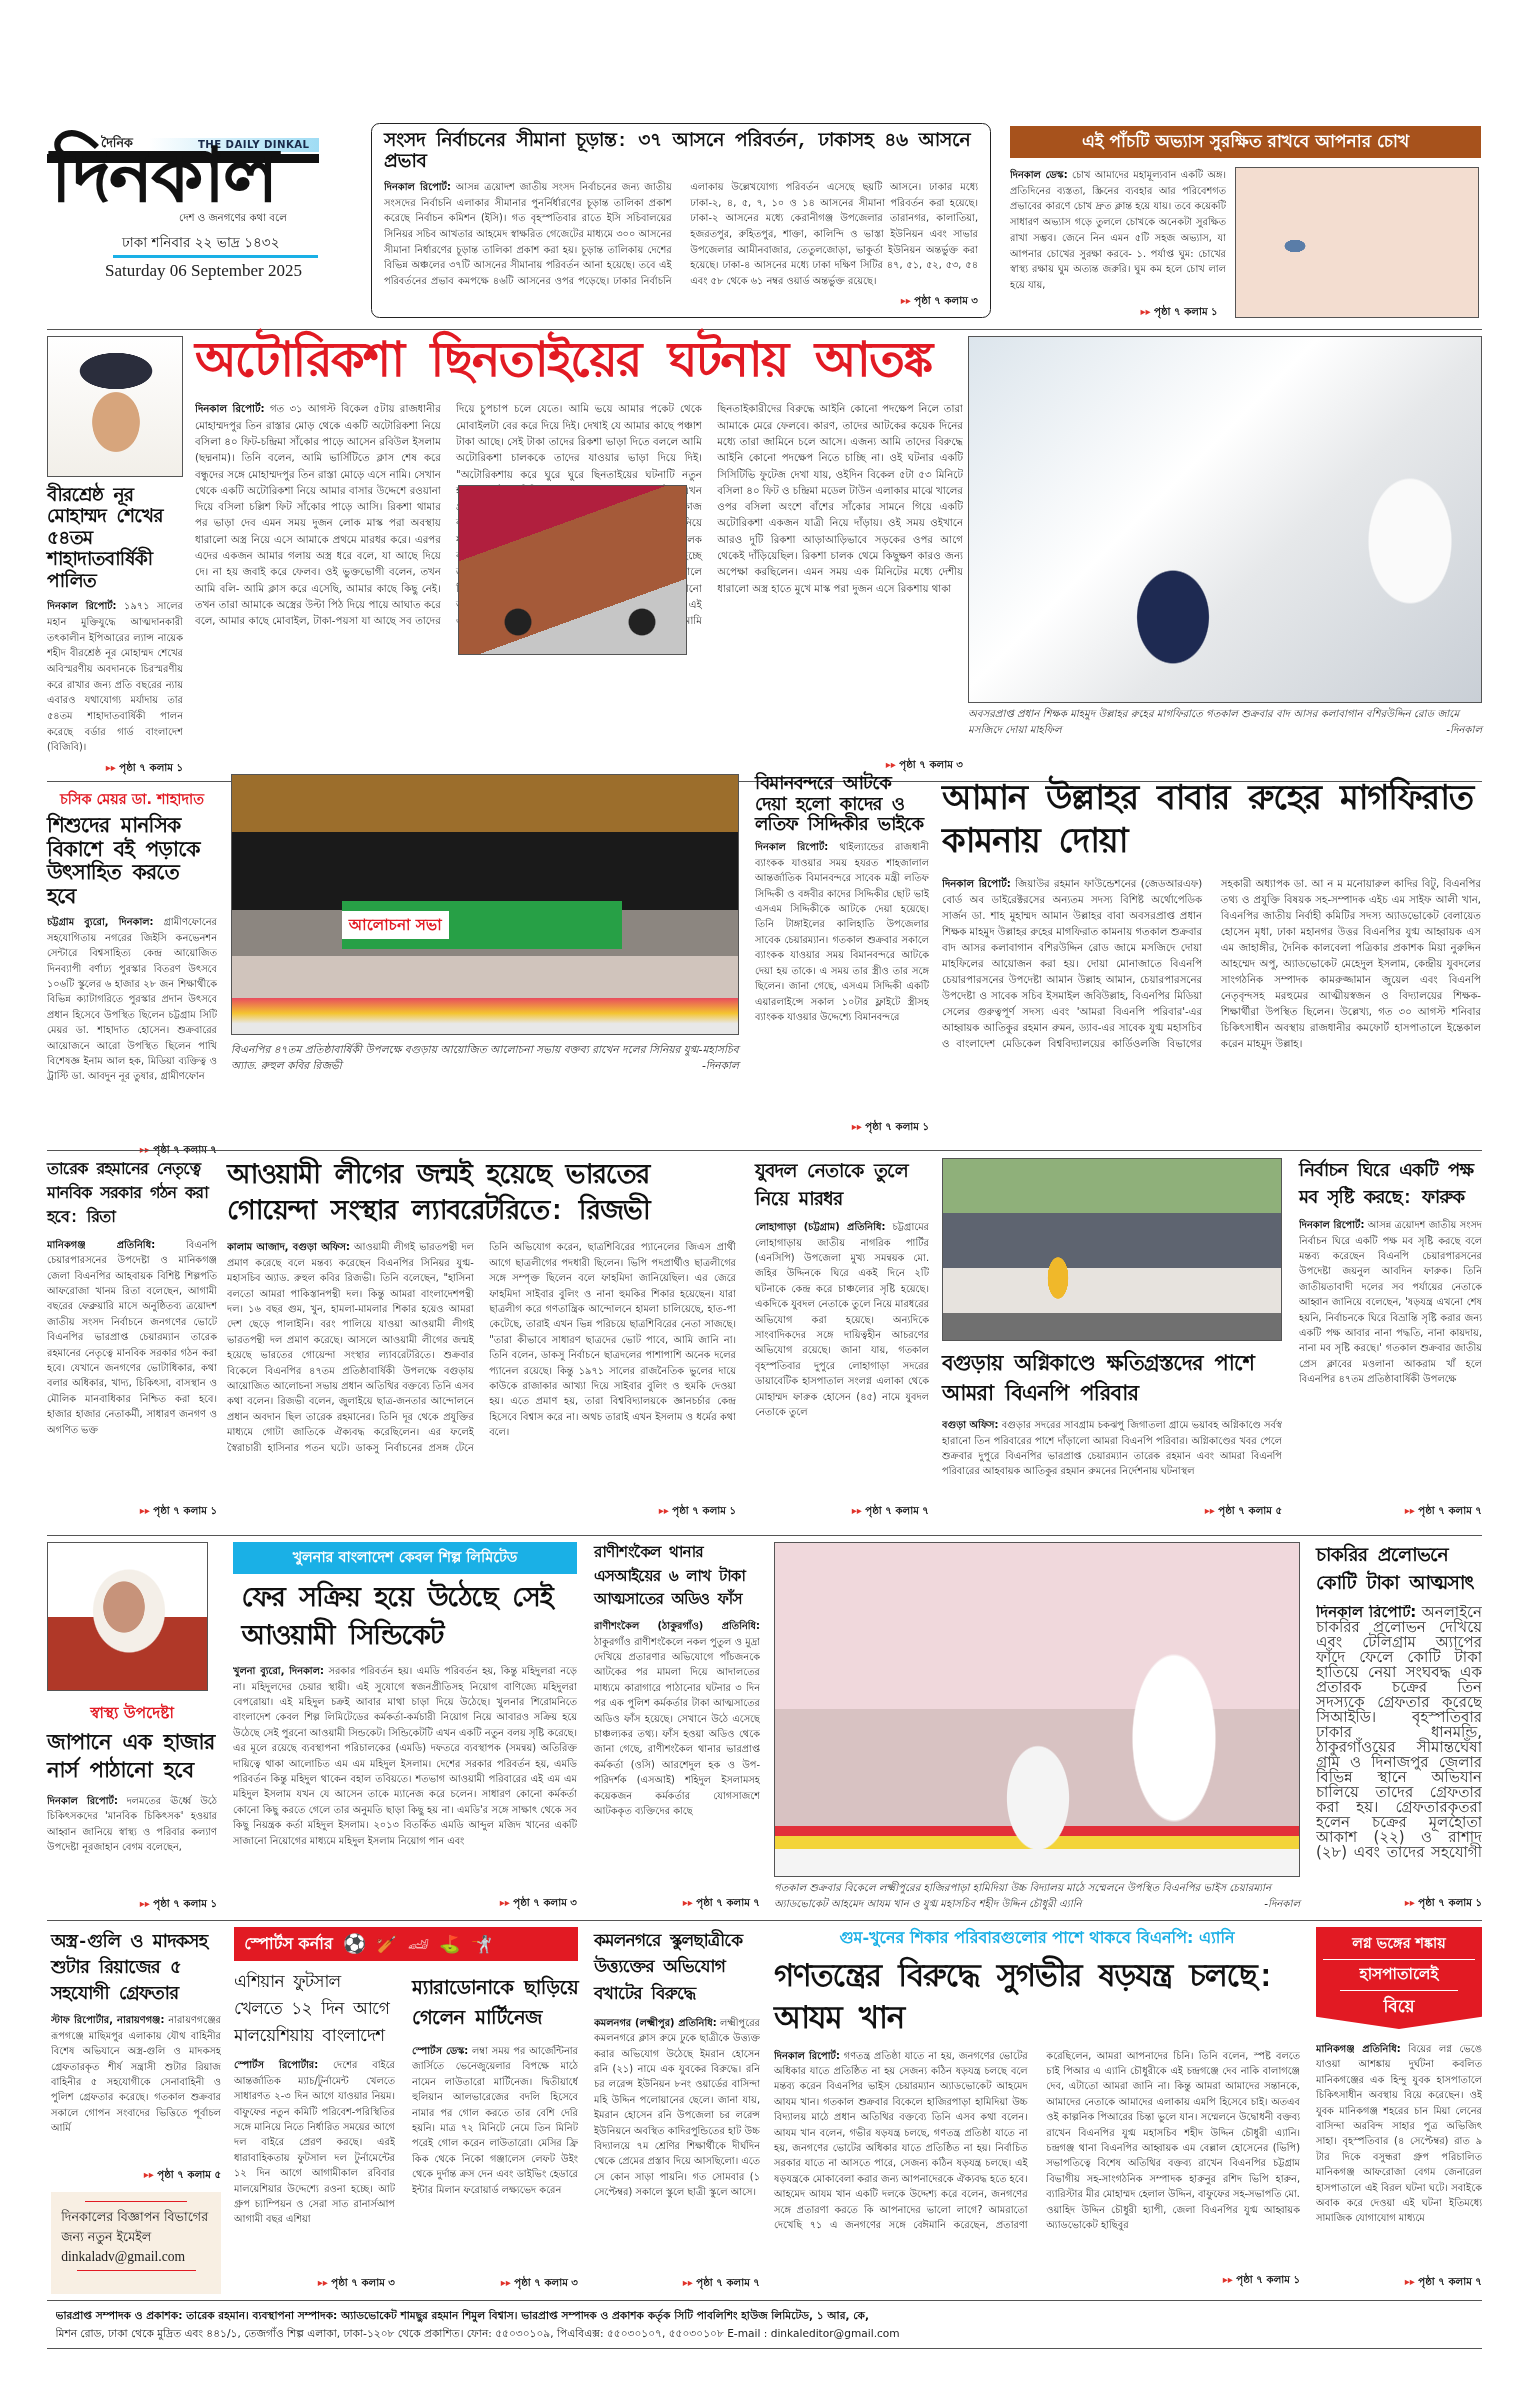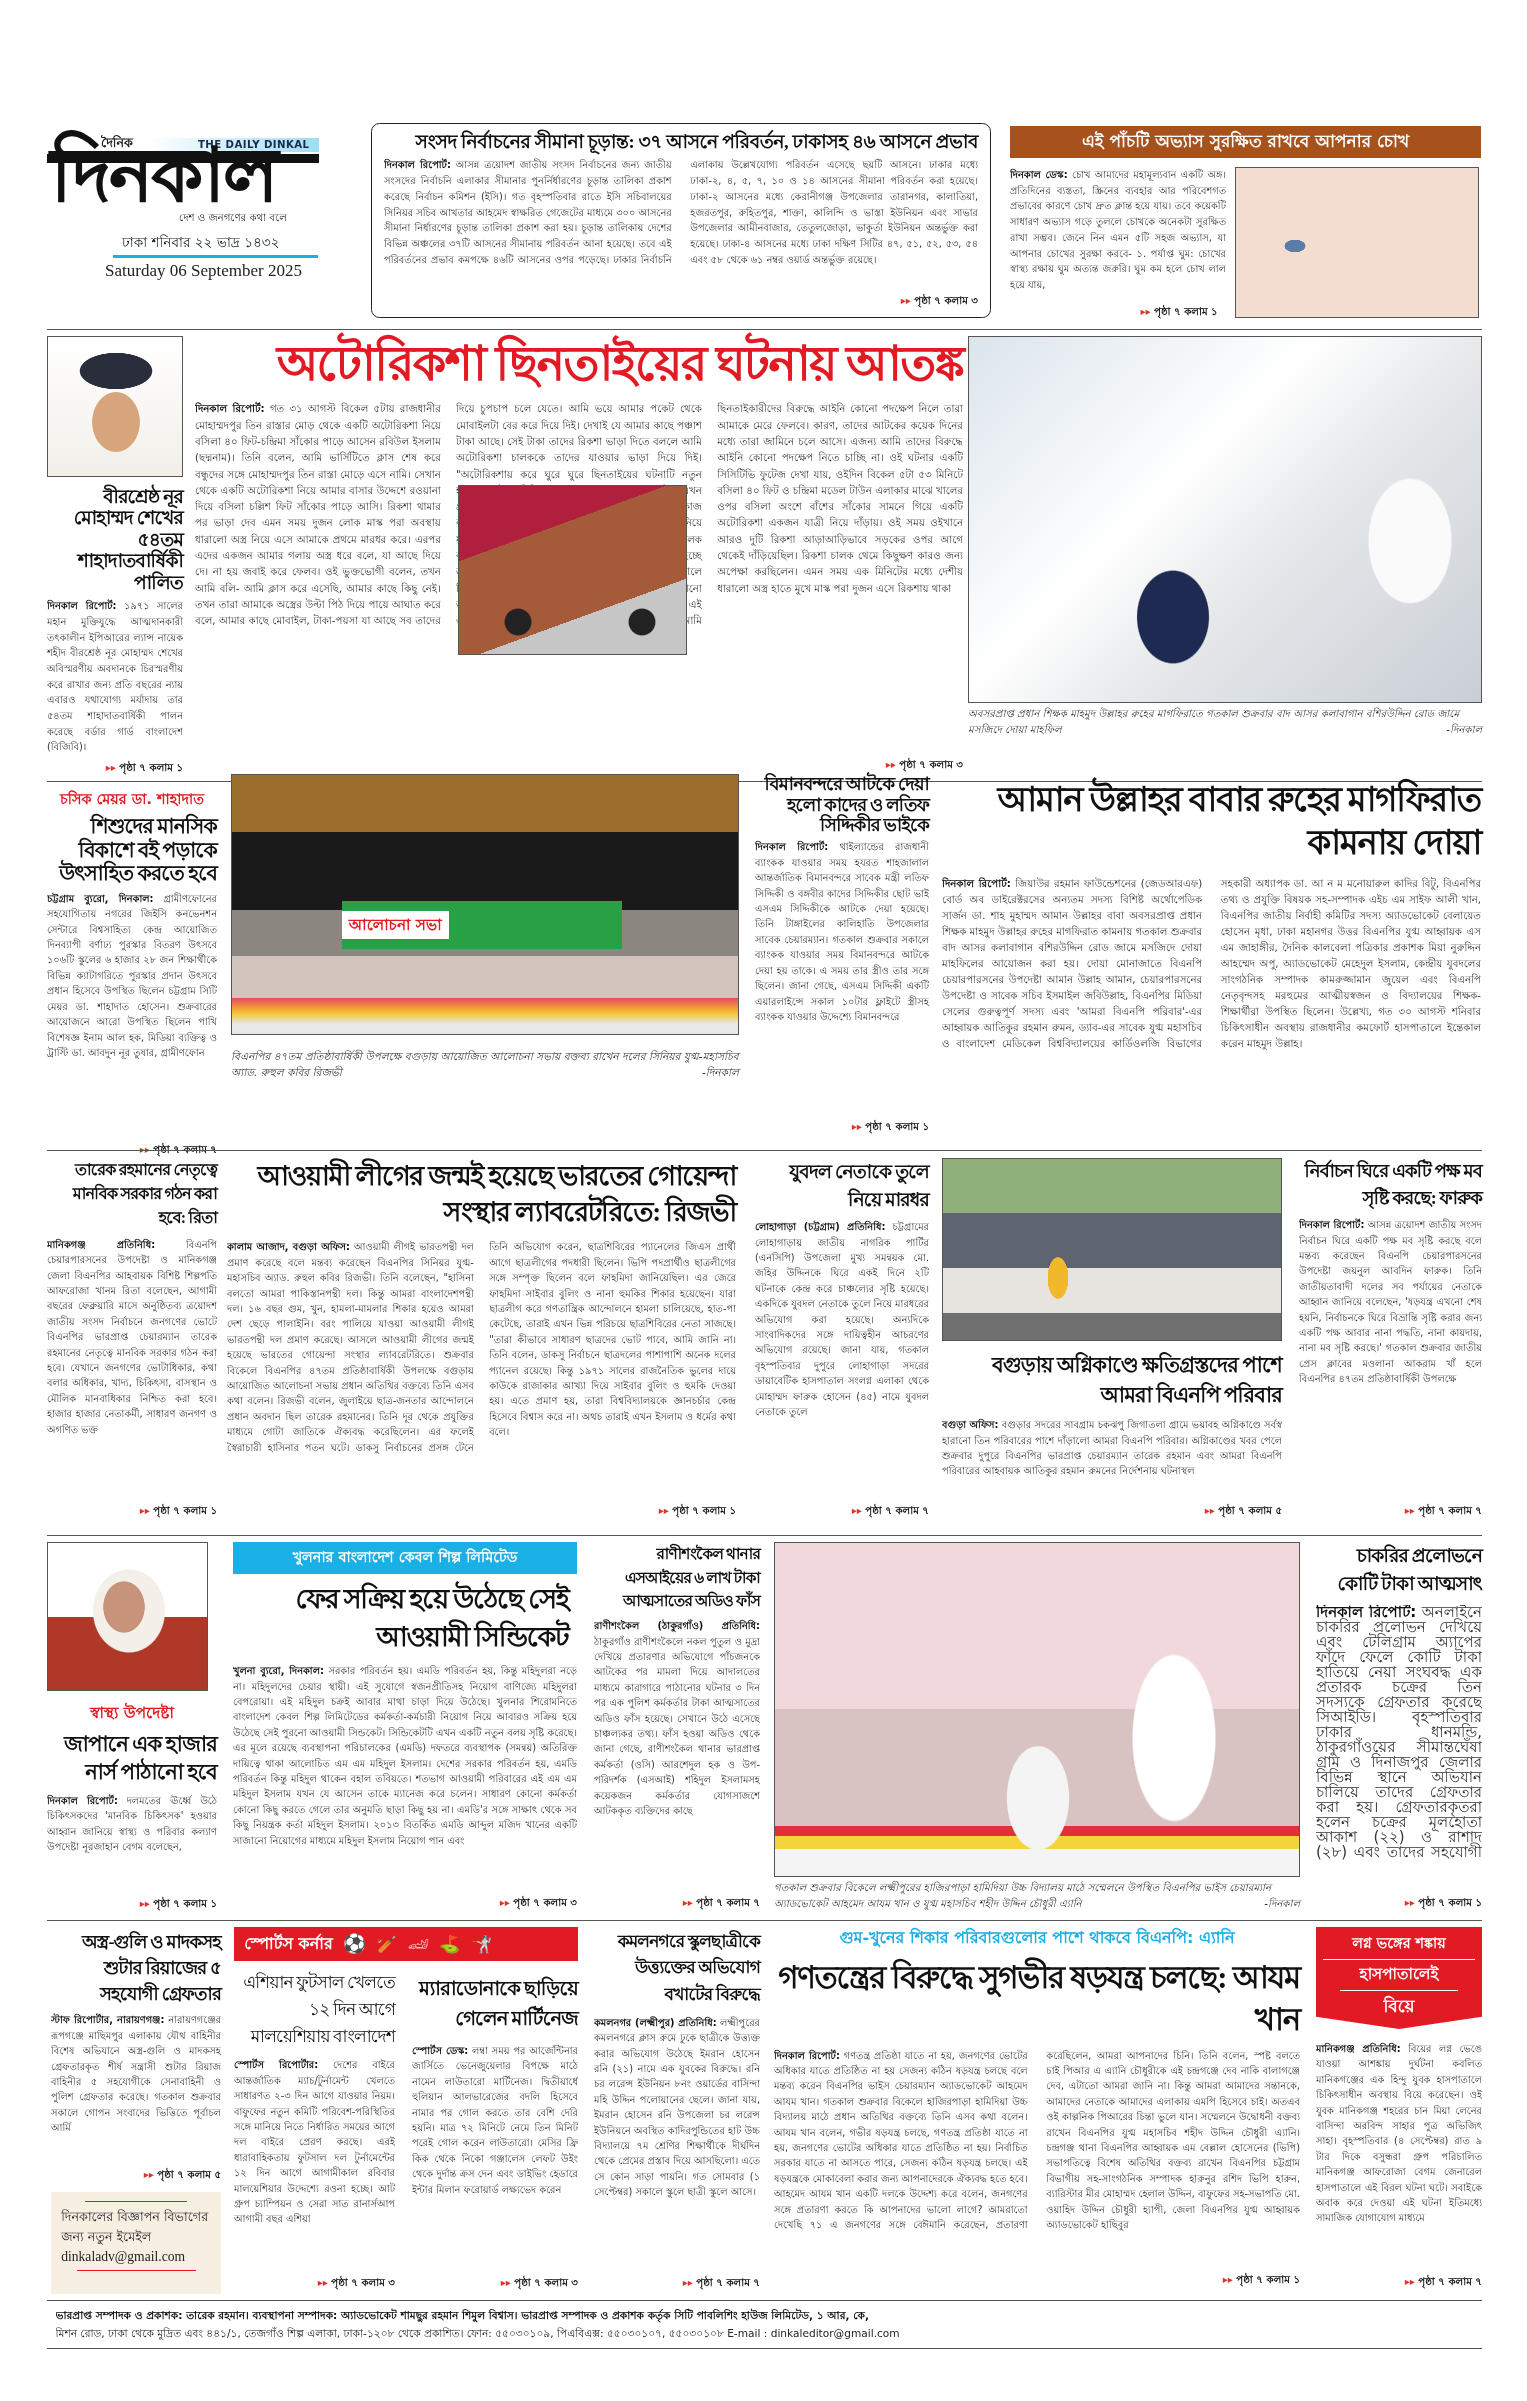--- a/index.html
+++ b/index.html
@@ -1,18 +1,18 @@
 <!DOCTYPE html>
 <html style="font-size:13.6px"><head>
 <meta charset="utf-8">
 <style>
 *{box-sizing:border-box;margin:0;padding:0}
 body{width:1528px;height:2401px;background:#fff;font-family:"DejaVu Sans",sans-serif;color:#222;position:relative;overflow:hidden}
 .abs{position:absolute}
-.hl{font-family:Liberation Serif, serif;font-weight:bold;color:#111;line-height:1.15;text-align:right;letter-spacing:-0.8px}
+.hl{font-family:Liberation Mono, monospace;font-weight:bold;color:#111;line-height:1.15;text-align:left;letter-spacing:-0.8px}
 .body{font-size:11px;line-height:17.4px;text-align:justify;color:#333}
 .body b{color:#111}
 .cont{font-size:10.2px;font-weight:bold;color:#111;white-space:nowrap}
 .cont .arr{color:#e0332b;margin-right:3.4px}
 .cap{font-size:10.6px;font-style:italic;line-height:16px;color:#333}
 .cap .src{float:right}
 .photo{border:0.8px solid #555;overflow:hidden}
 .cols2{column-count:2;column-gap:18.7px}
 .cols3{column-count:3;column-gap:17px}
 .red{color:#e21a23}
@@ -87,21 +87,21 @@
   </div>
   <div class="cont abs" style="right:0;bottom:1.7px;background:#fff;padding-left:3.4px"><span class="arr">▸▸</span><span>পৃষ্ঠা ৭ কলাম ৭</span></div>
 </div>
 
 <div class="abs" style="left:231px;top:774px;width:508px;height:340px">
   <div class="photo" style="width:508px;height:261px;position:relative;background:linear-gradient(180deg,#9c6e2c 0 22%,#1a1a1a 22% 52%,#8c8680 52% 70%,#d0c4bc 70% 86%,#e84a5f 86%,#f4c430 92%,#e8e8e8 96%)">
     <div class="abs" style="left:110px;top:126px;width:280px;height:48px;background:#27a046;display:flex;align-items:center;justify-content:flex-start">
       <span style="background:#fff;color:#e21a23;font-weight:bold;font-size:15.3px;padding:1.7px 6.8px">আলোচনা সভা</span>
     </div>
   </div>
-  <div class="cap" style="margin-top:13px"><span>বিএনপির ৪৭তম প্রতিষ্ঠাবার্ষিকী উপলক্ষে বগুড়ায় আয়োজিত আলোচনা সভায় বক্তব্য রাখেন দলের সিনিয়র যুগ্ম-মহাসচিব অ্যাড. রুহুল কবির রিজভী</span><span class="src">-দিনকাল</span></div>
+  <div class="cap" style="margin-top:6px"><span>বিএনপির ৪৭তম প্রতিষ্ঠাবার্ষিকী উপলক্ষে বগুড়ায় আয়োজিত আলোচনা সভায় বক্তব্য রাখেন দলের সিনিয়র যুগ্ম-মহাসচিব অ্যাড. রুহুল কবির রিজভী</span><span class="src">-দিনকাল</span></div>
 </div>
 
 <div class="abs" style="left:755px;top:774px;width:174px;height:365px">
   <div class="hl" style="font-size:18px;margin-bottom:3.4px">বিমানবন্দরে আটকে দেয়া হলো কাদের ও লতিফ সিদ্দিকীর ভাইকে</div>
   <div class="body" style="font-size:9.8px;line-height:15.4px;height:280px;overflow:hidden">
     <b>দিনকাল রিপোর্ট:</b> <span>থাইল্যান্ডের রাজধানী ব্যাংকক যাওয়ার সময় হযরত শাহজালাল আন্তর্জাতিক বিমানবন্দরে সাবেক মন্ত্রী লতিফ সিদ্দিকী ও বঙ্গবীর কাদের সিদ্দিকীর ছোট ভাই এসএম সিদ্দিকীকে আটকে দেয়া হয়েছে। তিনি টাঙ্গাইলের কালিহাতি উপজেলার সাবেক চেয়ারম্যান। গতকাল শুক্রবার সকালে ব্যাংকক যাওয়ার সময় বিমানবন্দরে আটকে দেয়া হয় তাকে। এ সময় তার স্ত্রীও তার সঙ্গে ছিলেন। জানা গেছে, এসএম সিদ্দিকী একটি এয়ারলাইন্সে সকাল ১০টার ফ্লাইটে স্ত্রীসহ ব্যাংকক যাওয়ার উদ্দেশ্যে বিমানবন্দরে</span>
   </div>
   <div class="cont abs" style="right:0;bottom:3.4px;background:#fff;padding-left:3.4px"><span class="arr">▸▸</span><span>পৃষ্ঠা ৭ কলাম ১</span></div>
 </div>
 

